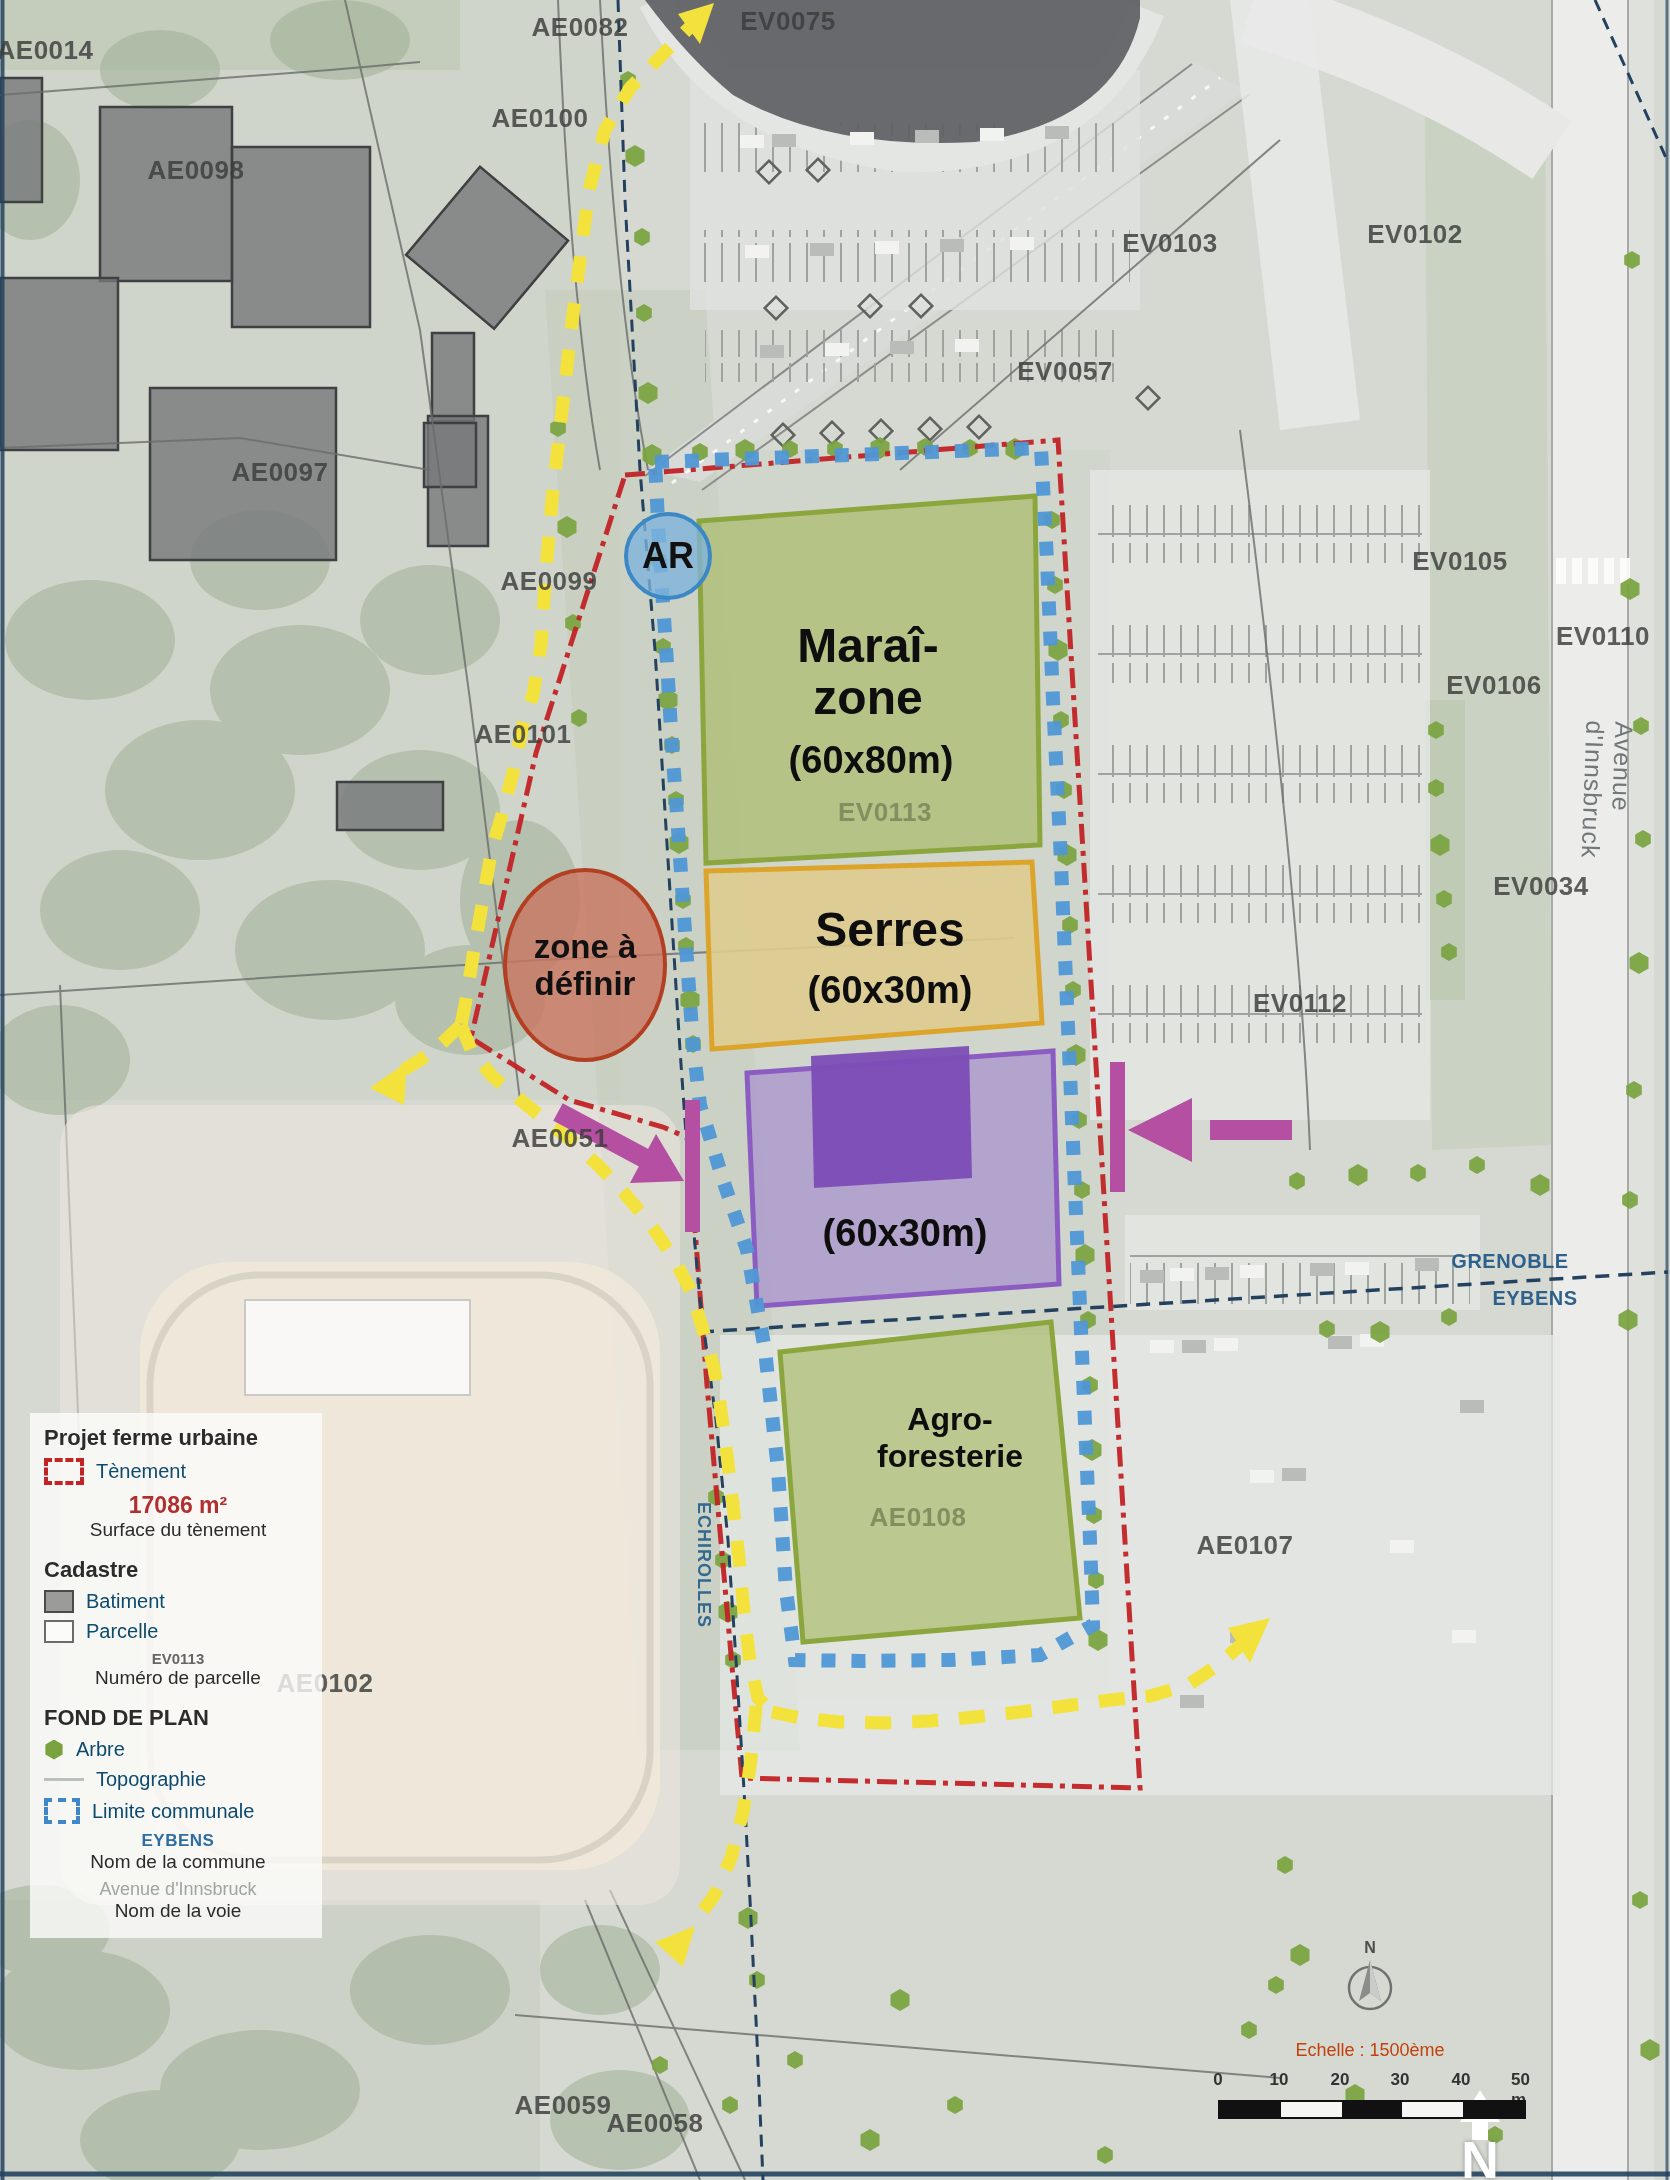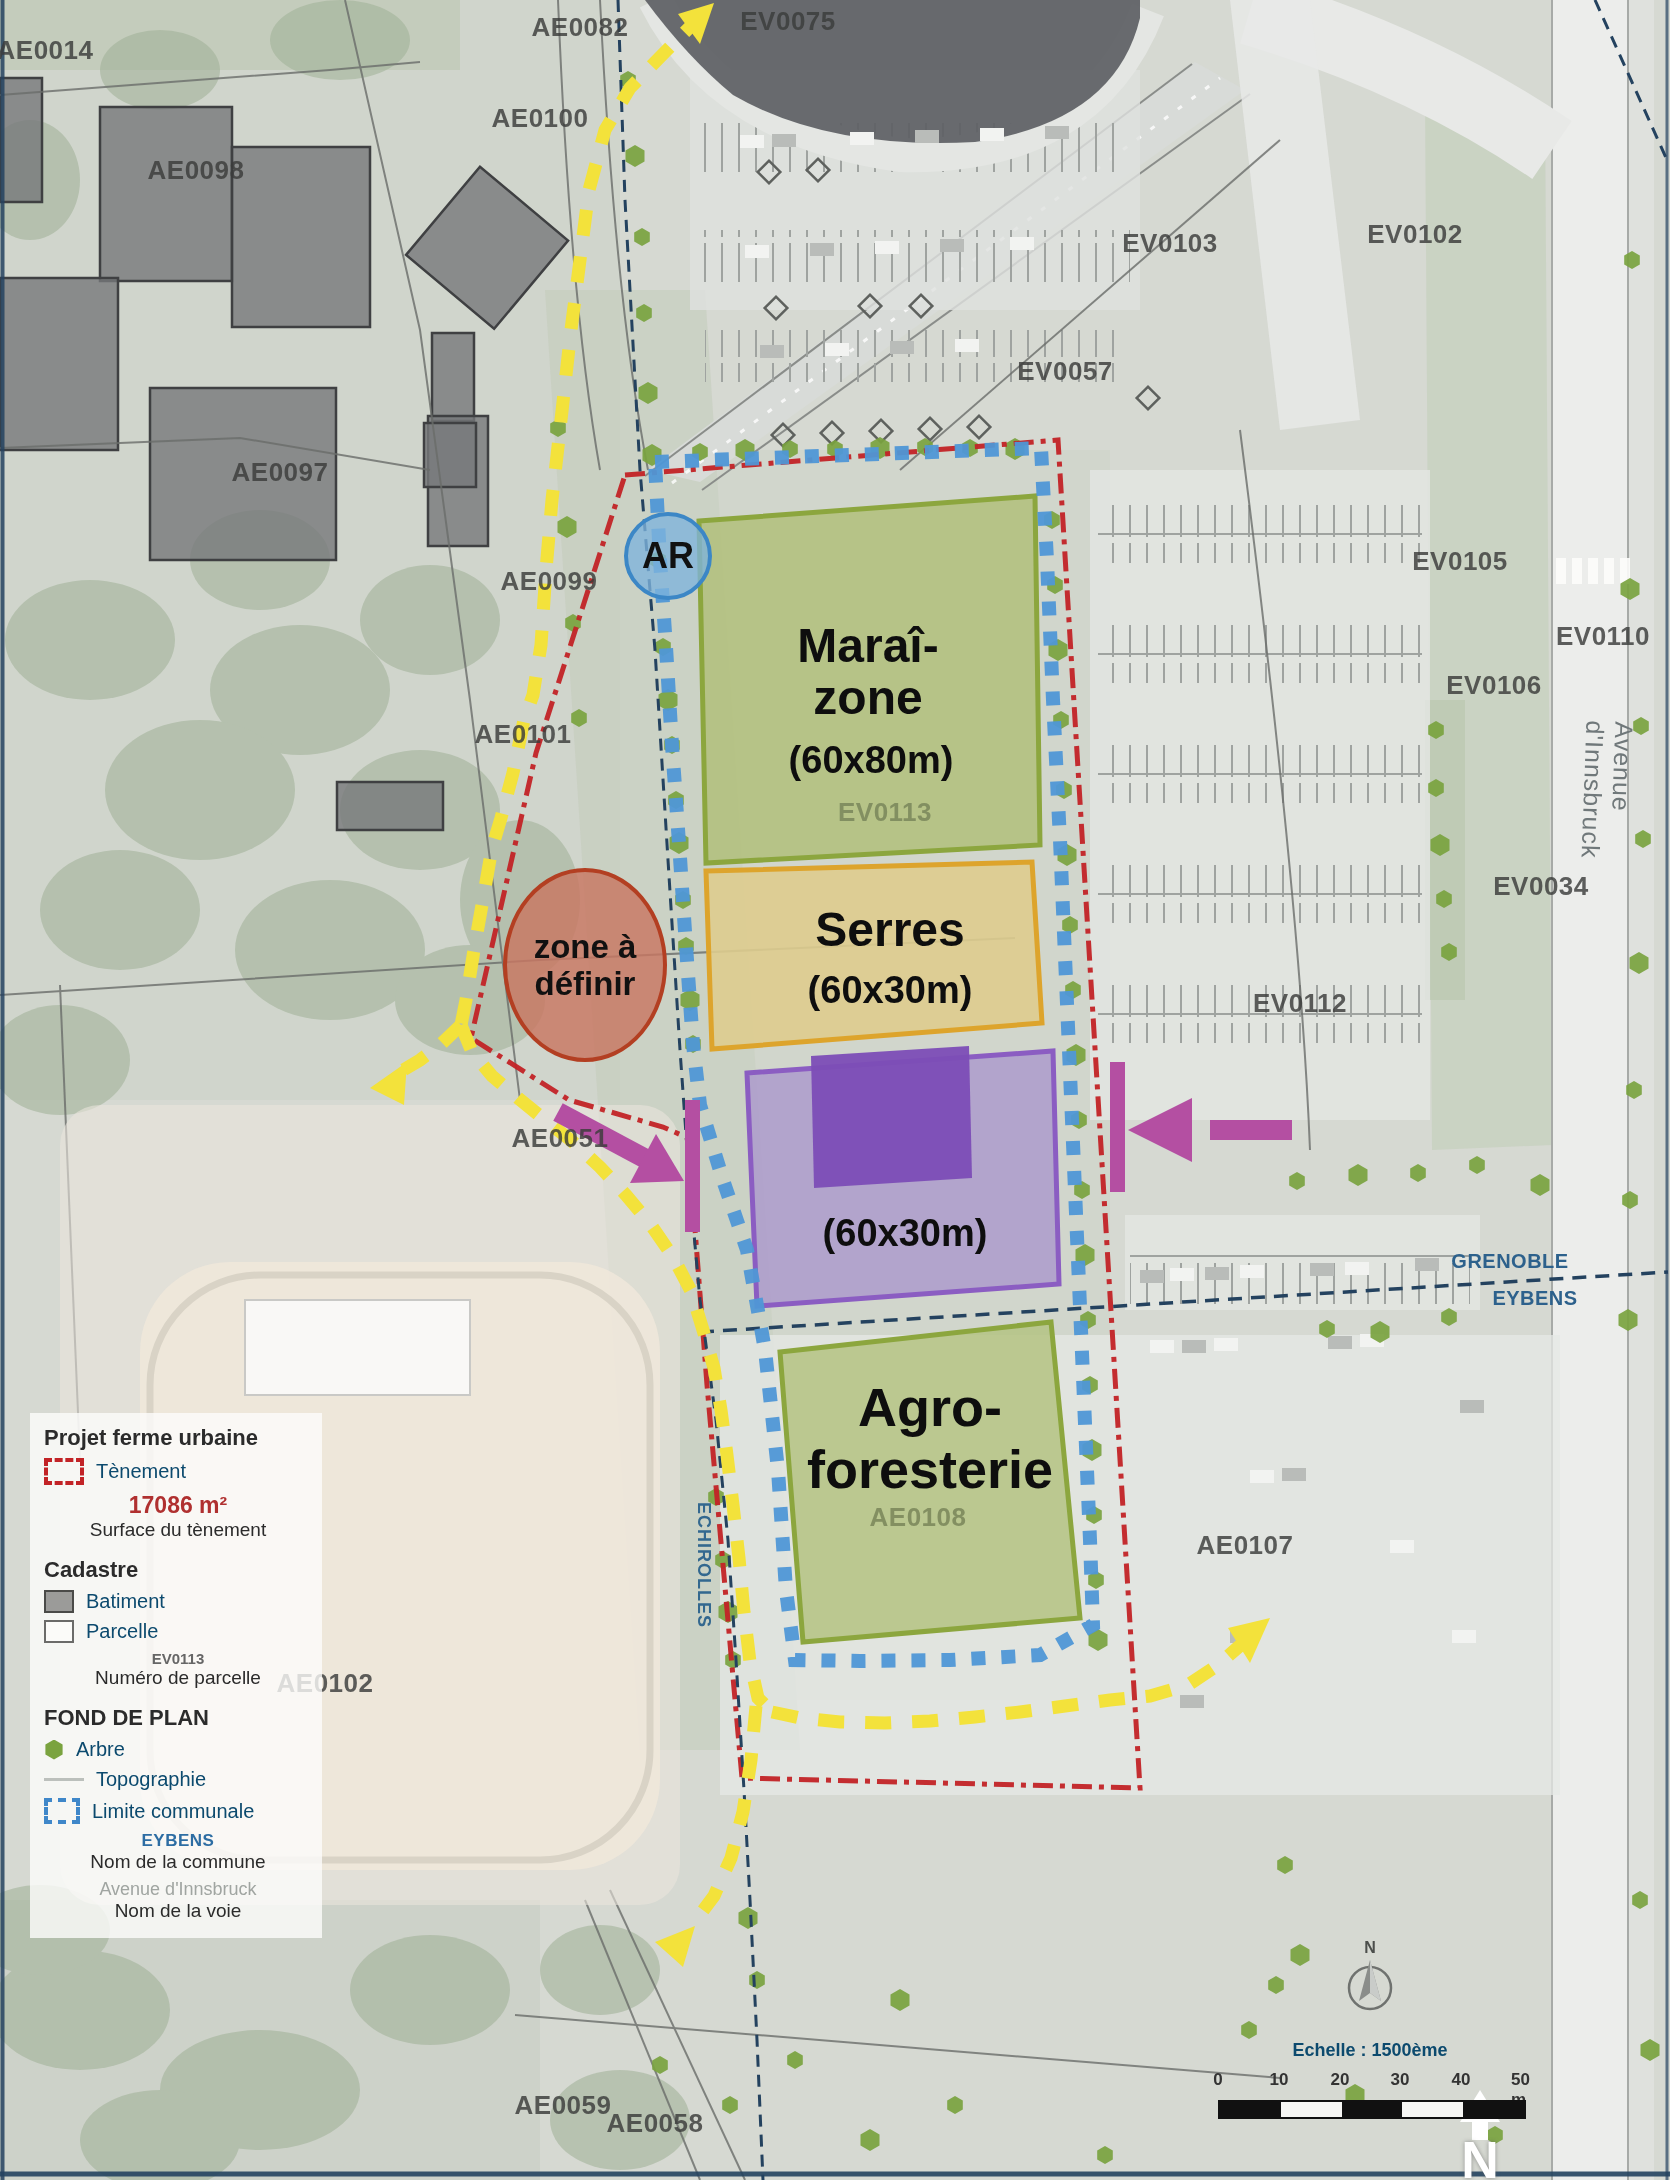--- a/index.html
+++ b/index.html
@@ -5,21 +5,21 @@
   html,body{margin:0;padding:0;background:#888;}
   .stage{position:relative;width:1670px;height:2180px;overflow:hidden;
          background:#d6d9d2;font-family:"Liberation Sans",sans-serif;}
   .stage svg.base{position:absolute;left:0;top:0;}
   .lbl{position:absolute;transform:translate(-50%,-50%);white-space:nowrap;}
   .parcel-label{position:absolute;transform:translate(-50%,-50%);
     font-weight:bold;font-size:26px;letter-spacing:.5px;color:rgba(58,60,58,.82);white-space:nowrap;}
   .parcel-label.green{color:rgba(127,140,95,.95);}
   .zone-title{font-weight:bold;font-size:48px;line-height:1.08;color:#0e0e0e;text-align:center;}
   .zone-size{font-weight:bold;font-size:38px;color:#0e0e0e;text-align:center;}
-  .agro-title{font-weight:bold;font-size:54px;line-height:1.15;color:#0e0e0e;text-align:center;}
+  .agro-title{font-weight:bold;font-size:32px;line-height:1.15;color:#0e0e0e;text-align:center;margin-left:20px;}
   .ar-label{font-weight:bold;font-size:36px;color:#111;}
   .zad-label{font-weight:bold;font-size:33px;line-height:1.12;color:#111;text-align:center;}
   .commune-label{font-weight:bold;font-size:20px;color:#2d618c;letter-spacing:.5px;}
   .echirolles{position:absolute;font-weight:bold;font-size:18px;color:#33688f;
     transform:translate(-50%,-50%) rotate(90deg);letter-spacing:1px;}
   .avenue{position:absolute;font-size:25px;color:#70787a;
     transform:translate(-50%,-50%) rotate(92deg);letter-spacing:1px;}
   
   .legend{position:absolute;left:30px;top:1413px;width:292px;
     background:rgba(253,253,251,.8);padding:10px 10px 16px 14px;box-sizing:border-box;}
@@ -34,21 +34,21 @@
   .legend .gray{font-size:18px;color:#a0a5a1;}
   .sym-tenement{width:40px;height:27px;border:4px dashed #c22326;box-sizing:border-box;flex:0 0 auto;}
   .sym-bat{width:30px;height:23px;background:#9b9b99;border:2px solid #4a4a48;box-sizing:border-box;flex:0 0 auto;}
   .sym-par{width:30px;height:23px;background:#fbfbf9;border:2px solid #6b6b69;box-sizing:border-box;flex:0 0 auto;}
   .sym-tree{width:20px;height:20px;background:#7aa33f;flex:0 0 auto;
     clip-path:polygon(50% 0,93% 25%,93% 75%,50% 100%,7% 75%,7% 25%);}
   .sym-topo{width:40px;height:0;border-top:3px solid #bcc0bc;flex:0 0 auto;}
   .sym-limite{width:36px;height:26px;border:4px dashed #3f87c9;box-sizing:border-box;flex:0 0 auto;}
   
   .scale-title{position:absolute;left:1370px;top:2050px;transform:translate(-50%,-50%);
-    font-weight:bold;font-size:18px;color:#0c4a6e;}
+    font-weight:normal;font-size:18px;color:#c2410c;}
   .scale-ticks{position:absolute;left:1198px;top:2070px;width:370px;height:20px;}
   .scale-ticks span{position:absolute;transform:translateX(-50%);font-weight:bold;font-size:17px;color:#333;}
   .scale-bar{position:absolute;left:1218px;top:2100px;width:304px;height:15px;
     border:2px solid #111;box-sizing:content-box;display:flex;}
   .scale-bar i{flex:1;}
   .scale-bar i:nth-child(odd){background:#111;}
   .scale-bar i:nth-child(even){background:#f6f6f4;}
   .bigN{position:absolute;left:1480px;top:2160px;transform:translate(-50%,-50%);
     font-weight:bold;font-size:52px;color:#fff;text-shadow:0 0 4px rgba(90,90,90,.6);}
   .compass-n{position:absolute;left:1370px;top:1948px;transform:translate(-50%,-50%);

